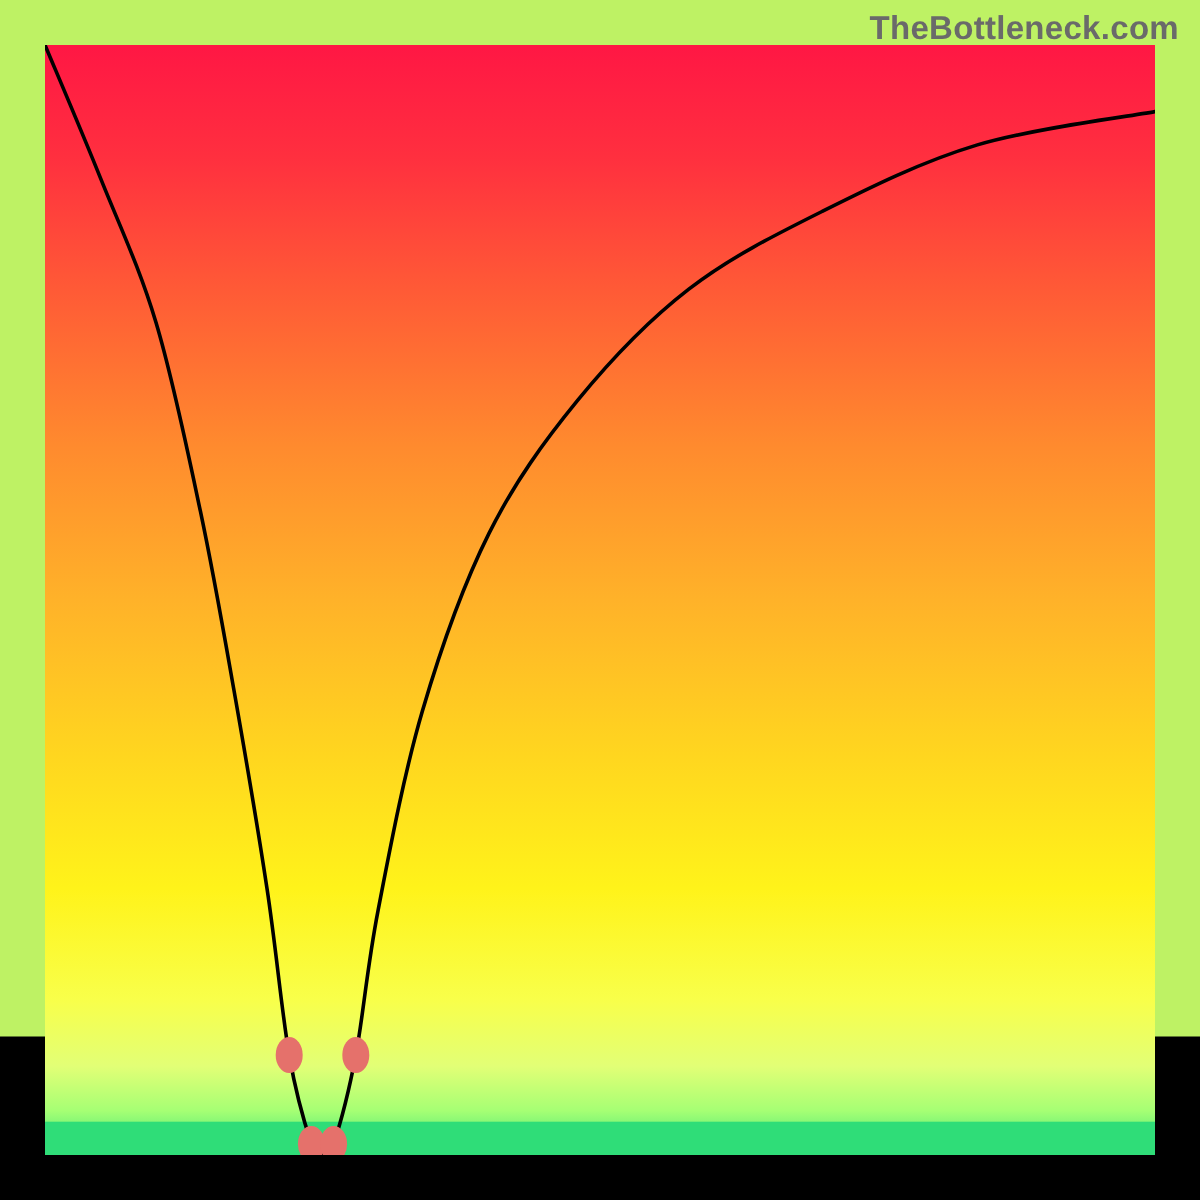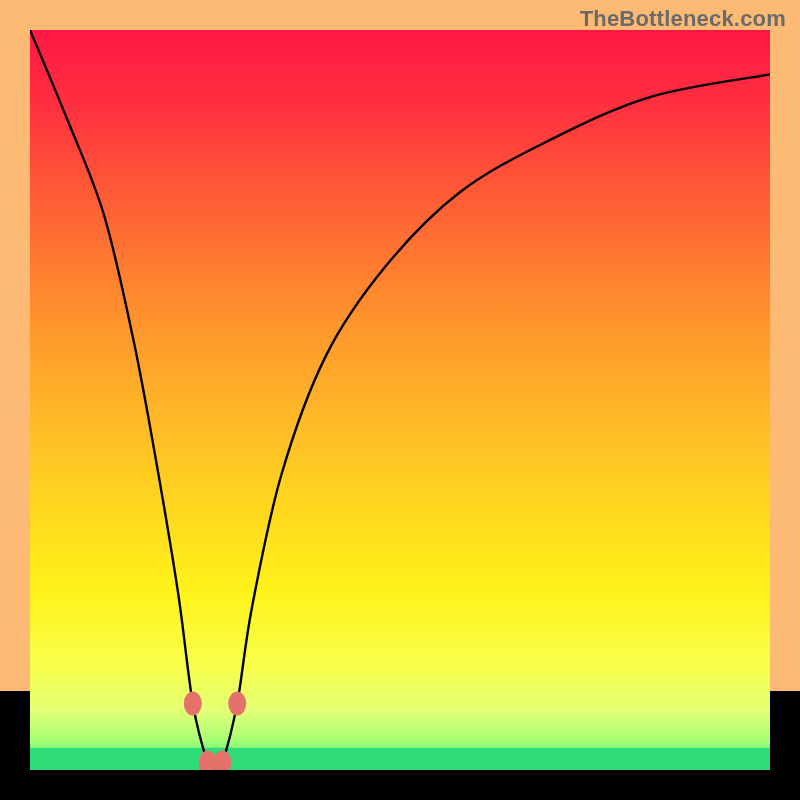--- a/index.html
+++ b/index.html
@@ -7,21 +7,21 @@
     padding: 0;
     width: 800px;
     height: 800px;
     background: #000;
     overflow: hidden;
   }
   .frame {
     position: relative;
     width: 800px;
     height: 691px;
-    background: #fdba74;
+    background: #bef264;
     text-align: center;
   }
   .plot-area {
     position: absolute;
     left: 30px;
     top: 30px;
     width: 740px;
     height: 740px;
     overflow: hidden;
   }

